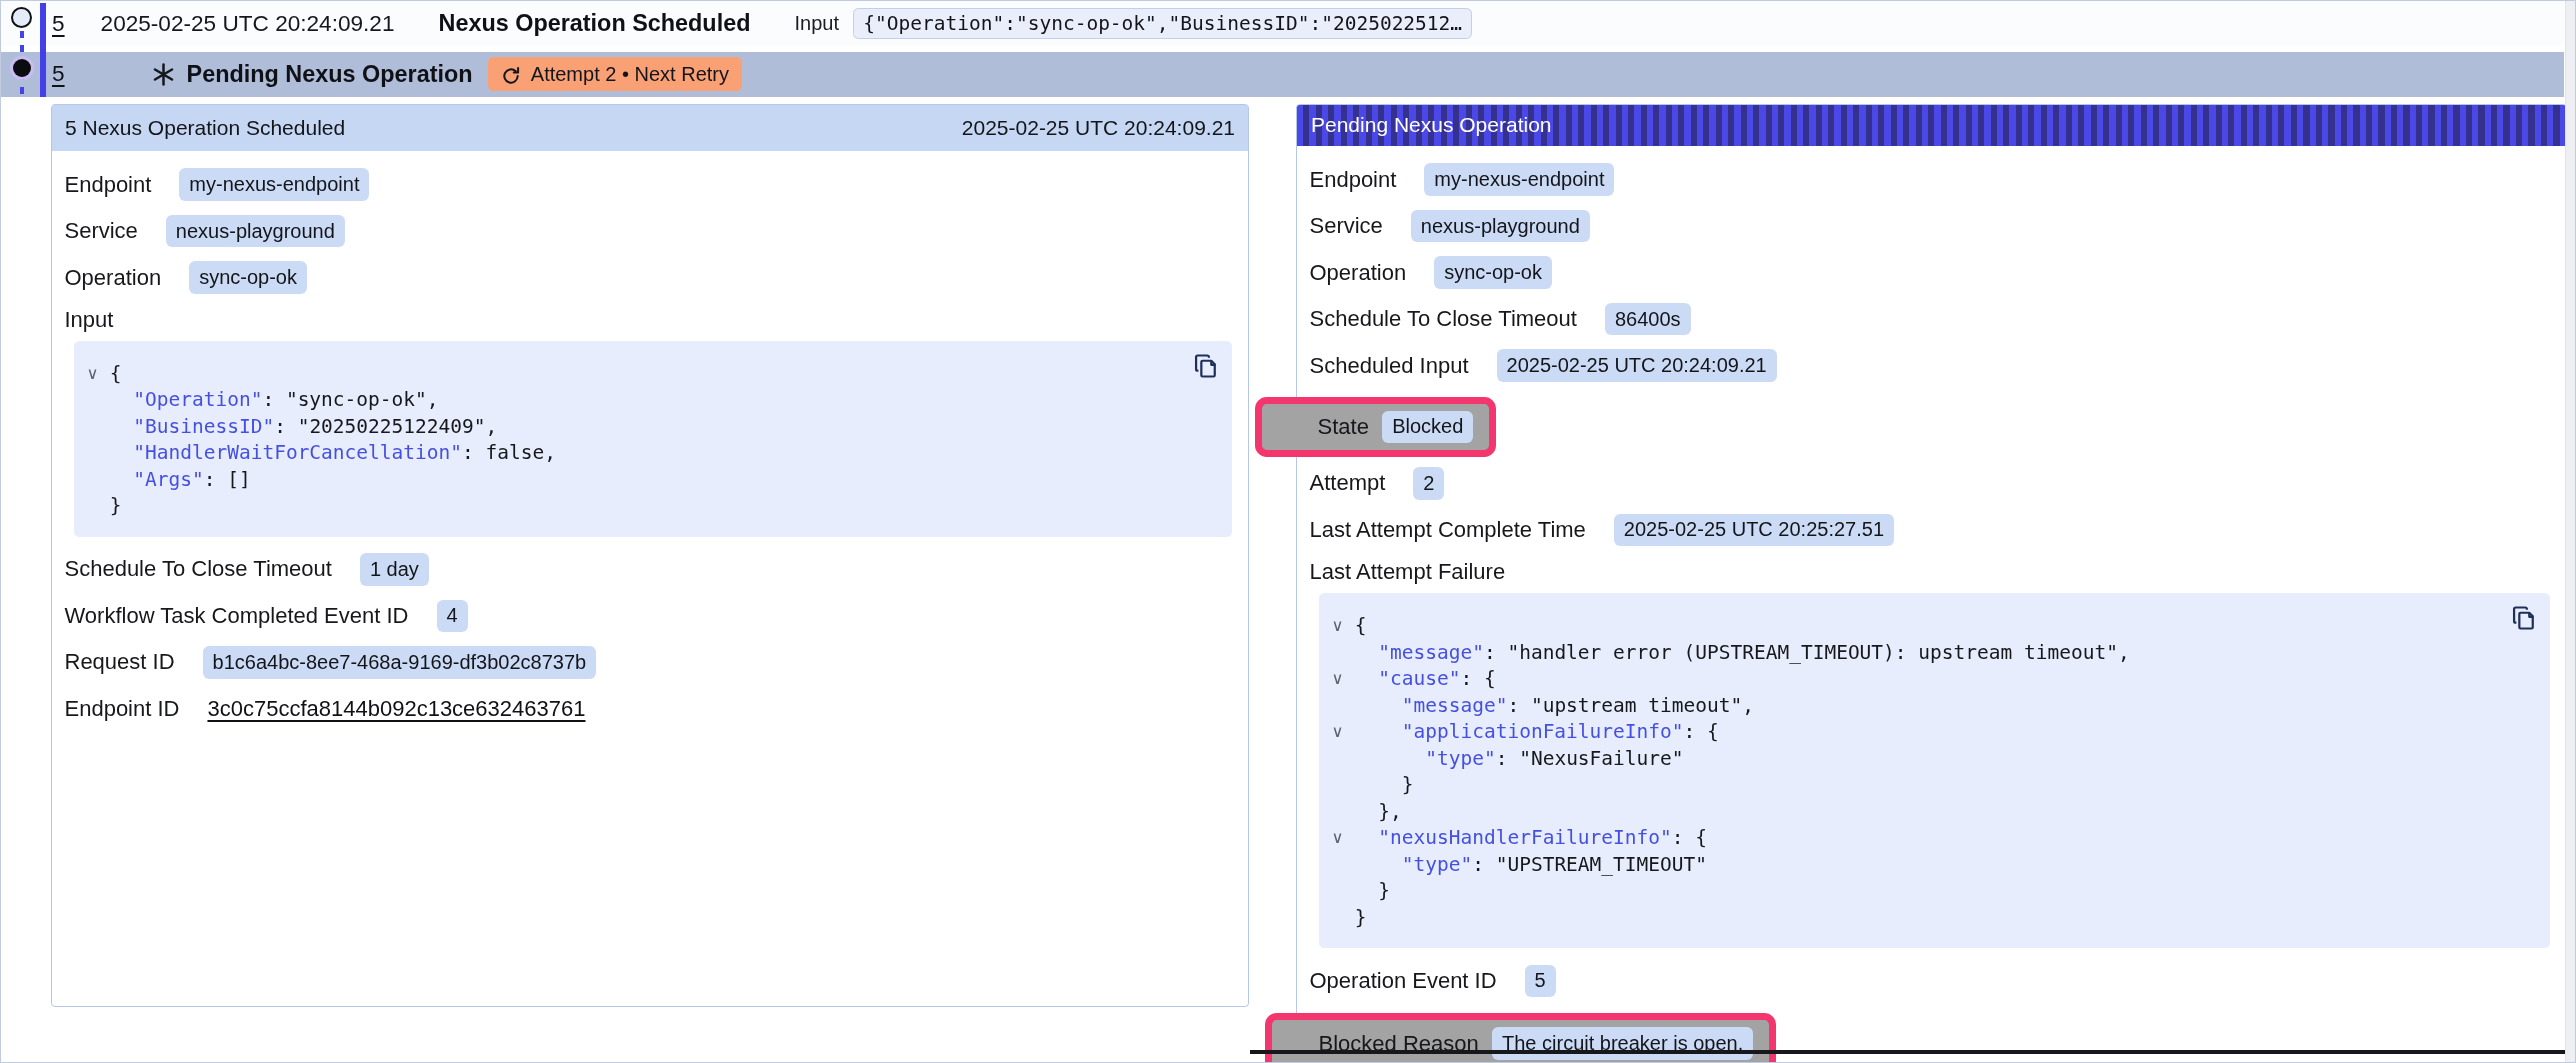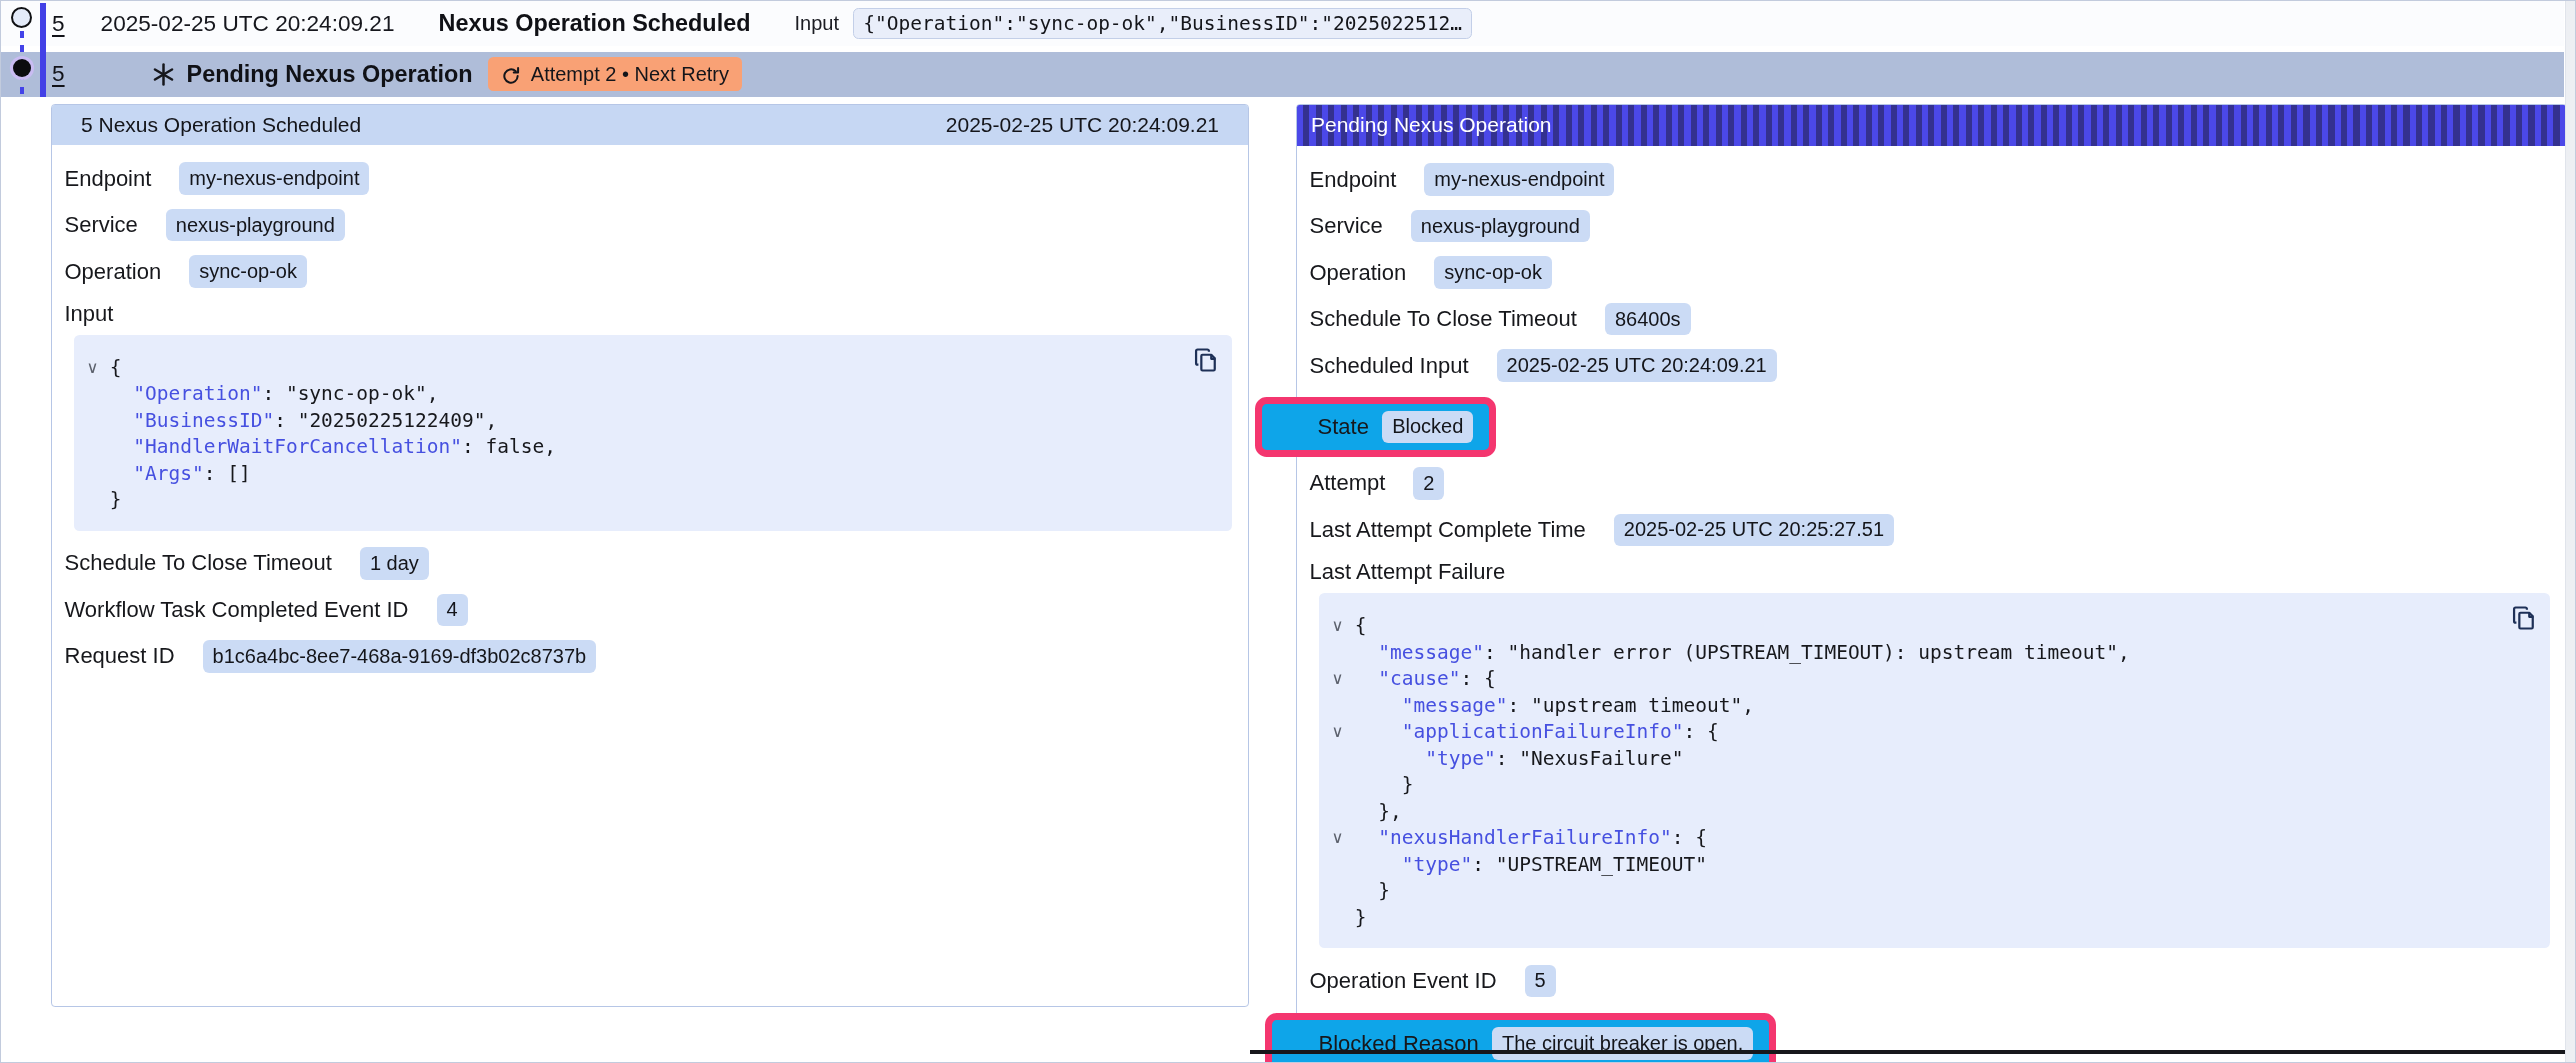--- a/index.html
+++ b/index.html
@@ -45,22 +45,22 @@
     margin-left: 15.6px; background: #f9a175; border-radius: 5.5px; padding: 5.5px 13.3px;
     display: inline-flex; align-items: flex-end; gap: 9.4px;
   }
   .retry-badge .txt { font-size: 20px; color: #14151a; }
   
   .panels { position: relative; display: flex; gap: 47px; padding-left: 50px; margin-top: 7px; align-items: flex-start; }
   .panel { background: #ffffff; border: 1.6px solid #b6c6e6; border-radius: 3.9px; position: relative; }
   .panel-left { width: 1198px; height: 903px; }
   .panel-right { width: 1271px; height: 950px; overflow: visible; }
   .panel-left-header {
-    height: 40px; background: #c6d7f3; display: flex; align-items: center;
-    justify-content: space-between; padding: 0 29px; font-size: 21px; color: #14151a;
+    height: 46px; background: #c6d7f3; display: flex; align-items: center;
+    justify-content: space-between; padding: 0 13px; font-size: 21px; color: #14151a;
     border-radius: 2.3px 2.3px 0 0;
   }
   .panel-right-header {
     height: 41px; display: flex; align-items: center; padding: 0 14px;
     font-size: 21px; font-weight: 500; color: #ffffff; border-radius: 2.3px 2.3px 0 0;
     background: repeating-linear-gradient(90deg, #4b48e8 0 6.2px, #34318f 6.2px 12.5px);
   }
   .panel-body { padding: 17px 15.6px 15.6px 12.5px; }
   .field { display: flex; align-items: center; gap: 28px; min-height: 34px; margin-bottom: 12.5px; }
   .field-label { font-size: 22px; color: #17181c; white-space: nowrap; }
@@ -77,21 +77,21 @@
     font-family: "DejaVu Sans Mono", monospace; font-size: 19.5px; line-height: 26.5px;
   }
   .code-line { display: flex; white-space: pre; }
   .chev { width: 26.5px; flex: 0 0 26.5px; color: #5c616d; font-size: 16.4px; line-height: 26.5px;
     font-family: "DejaVu Sans", sans-serif; padding-left: 3.1px; }
   .code-text { color: #17181c; white-space: pre; }
   .jkey { color: #4650e0; }
   .copy-btn { position: absolute; top: 11px; right: 12.5px; cursor: pointer; display: inline-flex; }
   
   .annotation {
-    border: 7px solid #f4366f; border-radius: 11.7px; background: #0ea5e9;
+    border: 7px solid #f4366f; border-radius: 11.7px; background: #a3a3a3;
     display: inline-flex; align-items: center; gap: 13.3px;
     padding: 7px 15.6px 7px 11px; width: fit-content;
   }
   .annotation.state-box { margin: 1.6px 0 9.4px -55px; padding-left: 56px; }
   .annotation.blocked-box { margin: 3.1px 0 0 -45px; padding-left: 47px; }
   
   .black-bottom { position: absolute; left: -47px; right: 0; bottom: -1.6px; height: 3.9px; background: #17181c; }
   svg { display: block; }
 </style>
 </head>
@@ -177,20 +177,24 @@
         <span class="field-label">Schedule To Close Timeout</span>
         <span class="badge">1 day</span>
       </div>
       <div class="field">
         <span class="field-label">Workflow Task Completed Event ID</span>
         <span class="badge">4</span>
       </div>
       <div class="field">
         <span class="field-label">Request ID</span>
         <span class="badge">b1c6a4bc-8ee7-468a-9169-df3b02c8737b</span>
+      </div>
+      <div class="field">
+        <span class="field-label">Endpoint ID</span>
+        <a class="link-value">3c0c75ccfa8144b092c13ce632463761</a>
       </div>
     </div>
   </div>
 
   <div class="panel panel-right">
     <div class="panel-right-header">
       <span>Pending Nexus Operation</span>
     </div>
     <div class="panel-body">
       <div class="field">

